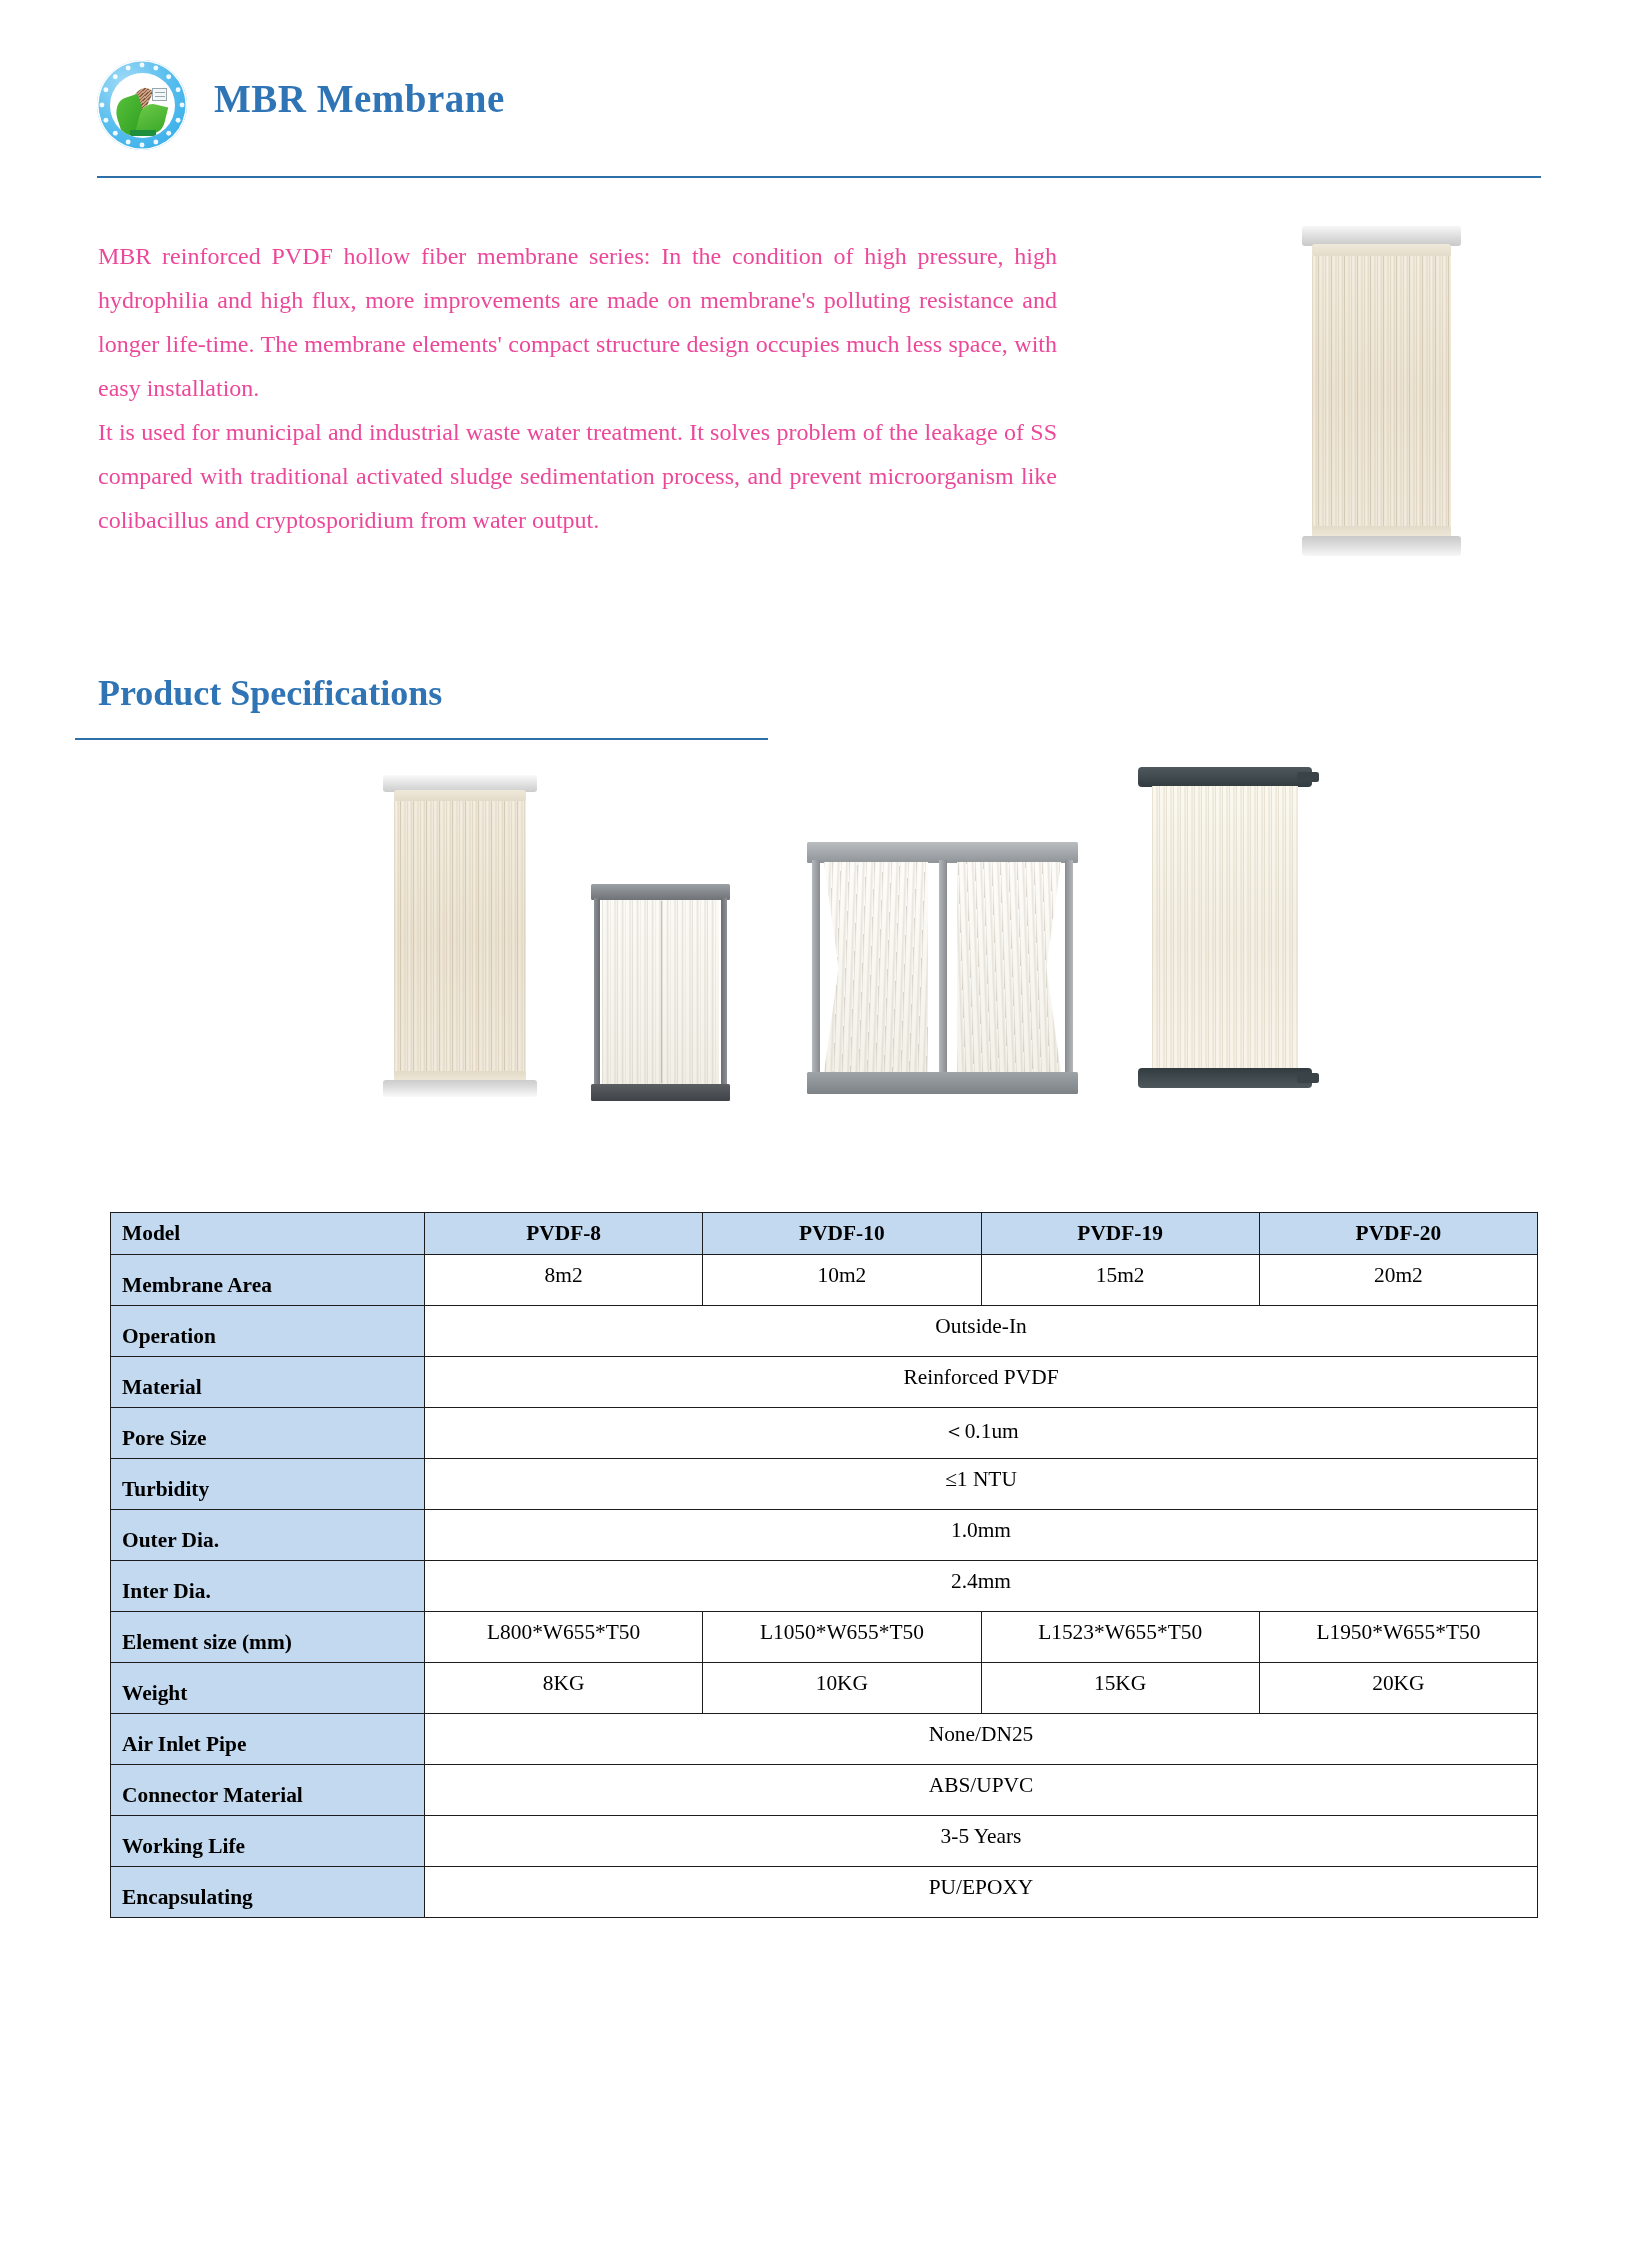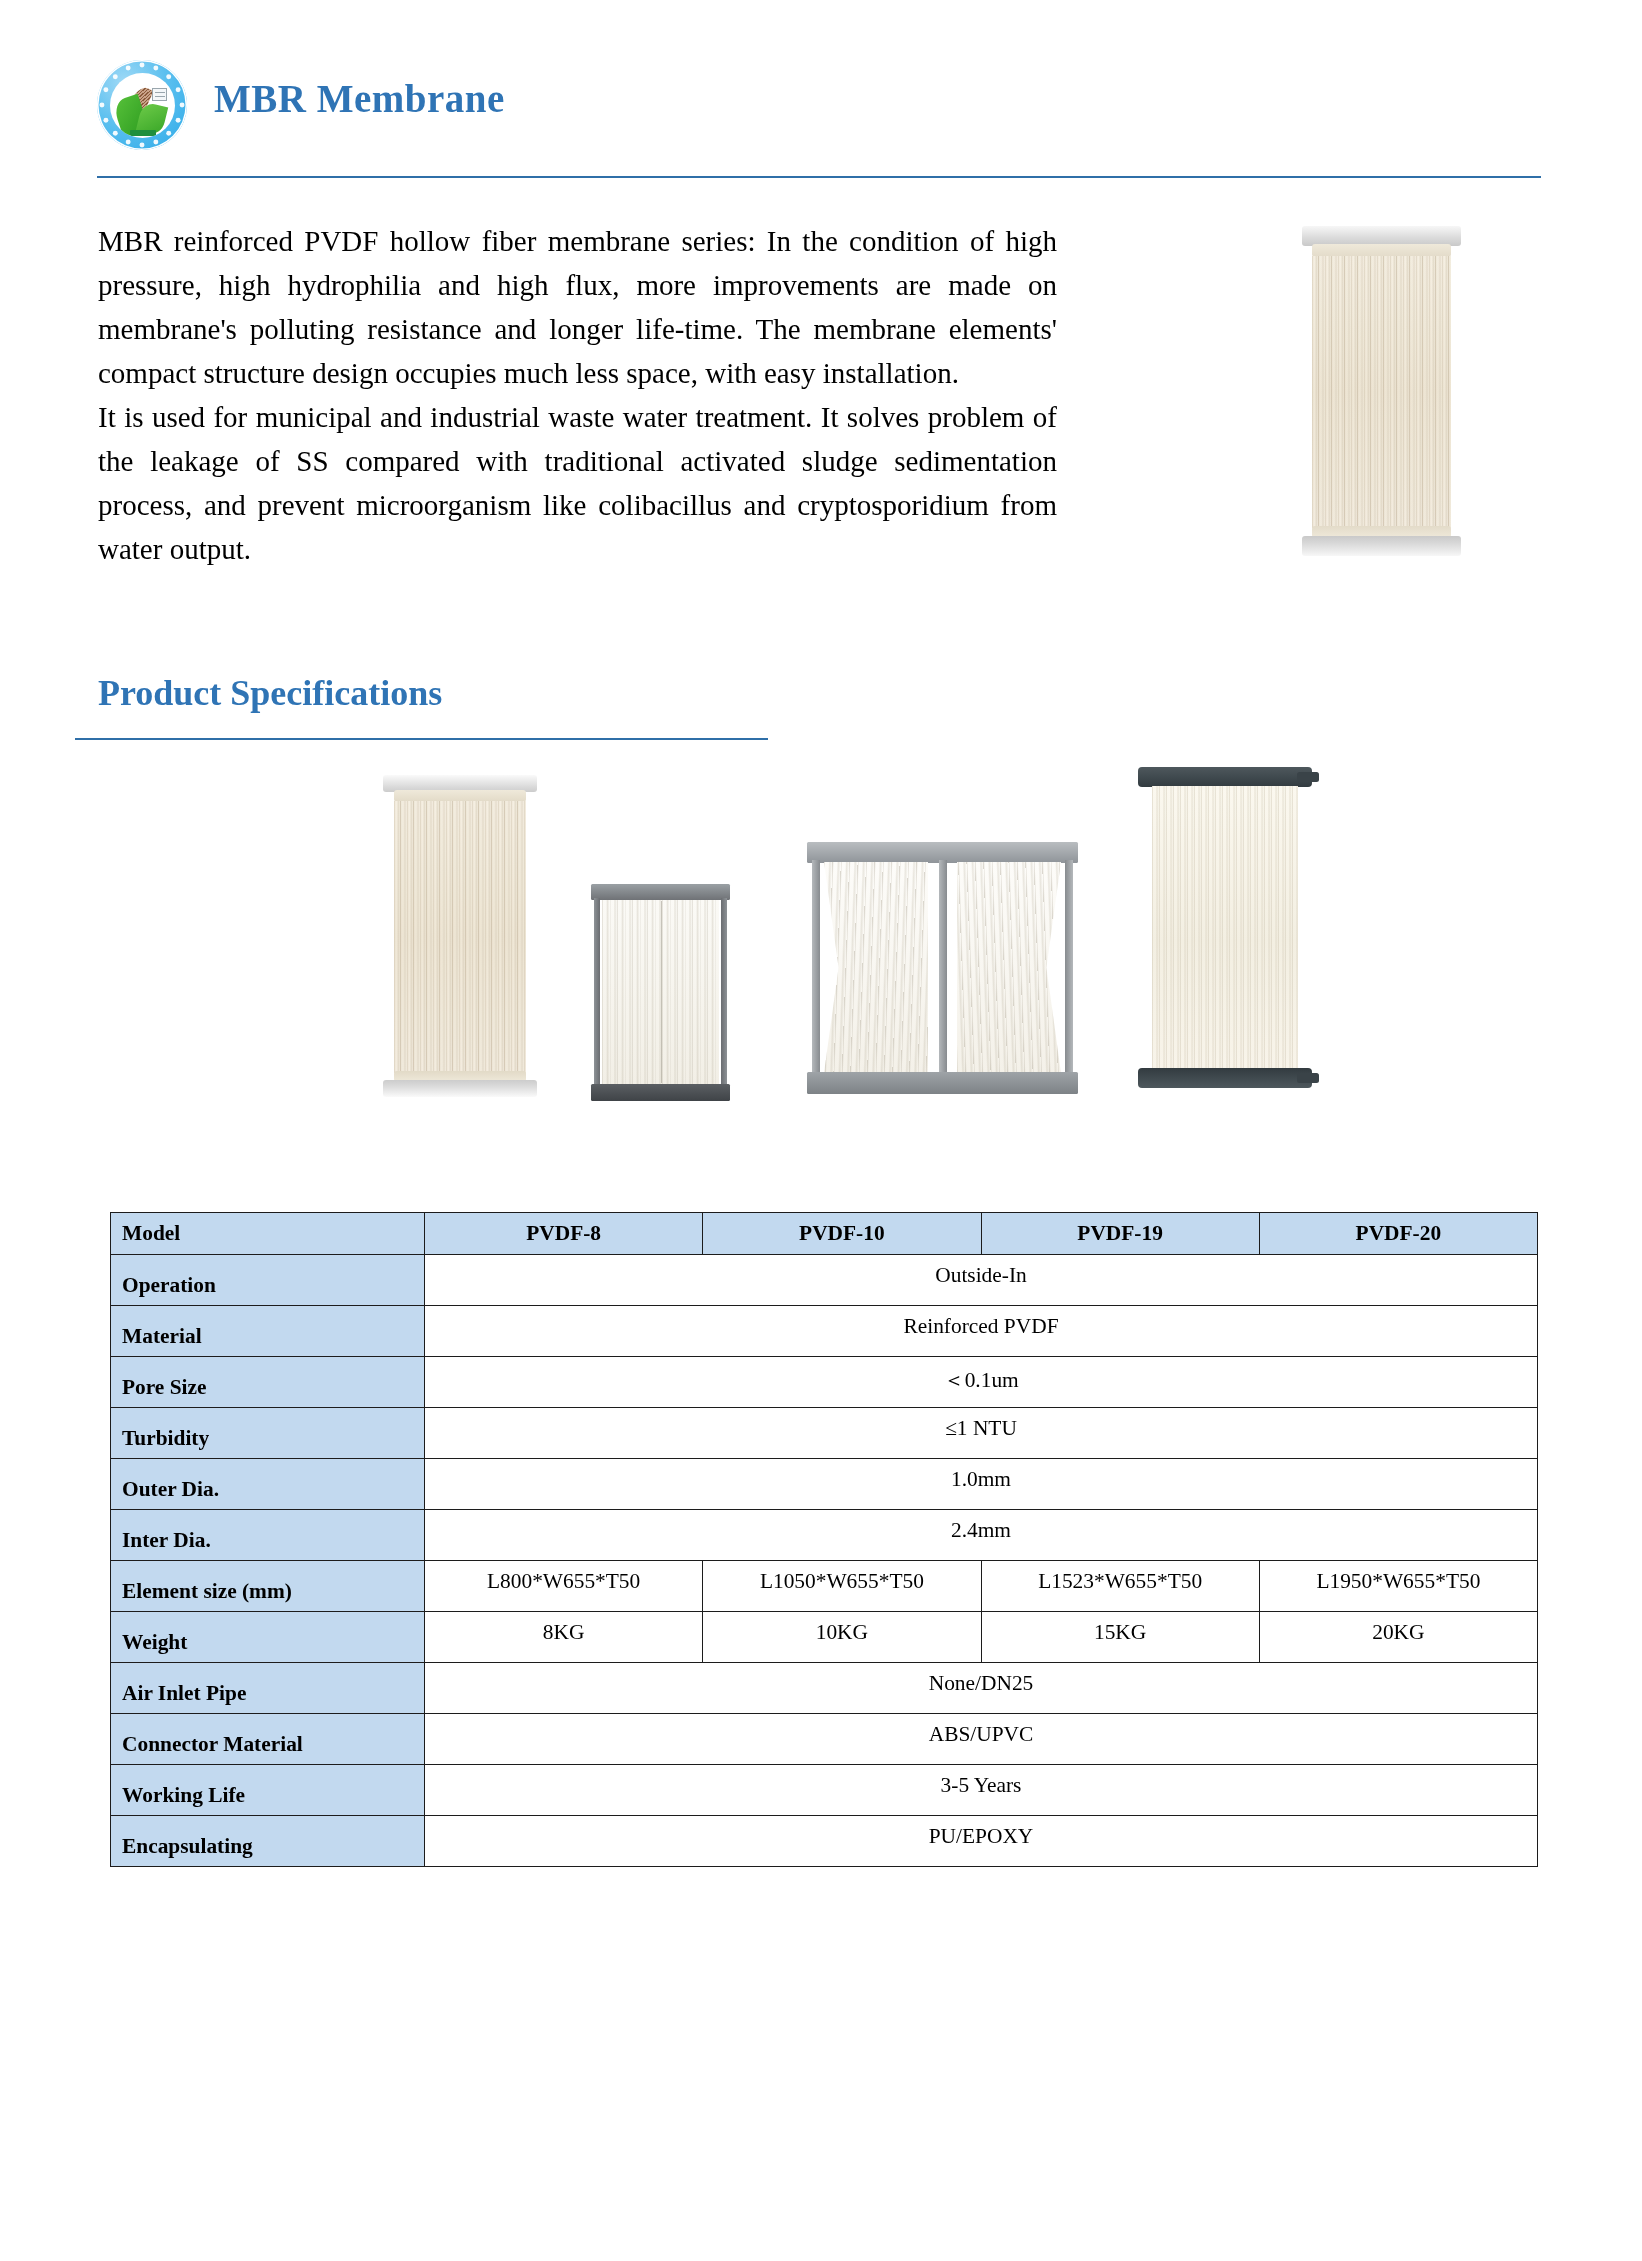--- a/index.html
+++ b/index.html
@@ -110,25 +110,25 @@
   #header-rule {
     position: absolute;
     left: 97px; top: 176px;
     width: 1444px; height: 0;
     border-top: 2px solid #2f6fa8;
   }
 
   
   #intro-text {
     position: absolute;
-    left: 98px; top: 219px;
+    left: 98px; top: 234px;
     width: 959px;
-    font-size: 29px;
+    font-size: 24px;
     line-height: 44px;
-    color: #000000;
+    color: #ec4899;
     text-align: justify;
     text-justify: inter-word;
   }
   #intro-text p { margin: 0; }
 
   #hero-photo {
     position: absolute;
     left: 1302px; top: 226px;
     width: 159px; height: 333px;
   }
@@ -325,20 +325,27 @@
 <table id="spec-table">
   <tbody>
     <tr class="hdr r-head">
       <td class="label">Model</td>
       <td>PVDF-8</td>
       <td>PVDF-10</td>
       <td>PVDF-19</td>
       <td>PVDF-20</td>
     </tr>
 
+    <tr class="r-tall">
+      <td class="label">Membrane Area</td>
+      <td class="val">8m2</td>
+      <td class="val">10m2</td>
+      <td class="val">15m2</td>
+      <td class="val">20m2</td>
+    </tr>
 
     <tr class="r-tall">
       <td class="label">Operation</td>
       <td class="val" colspan="4">Outside-In</td>
     </tr>
 
     <tr class="r-tall">
       <td class="label">Material</td>
       <td class="val" colspan="4">Reinforced PVDF</td>
     </tr>

